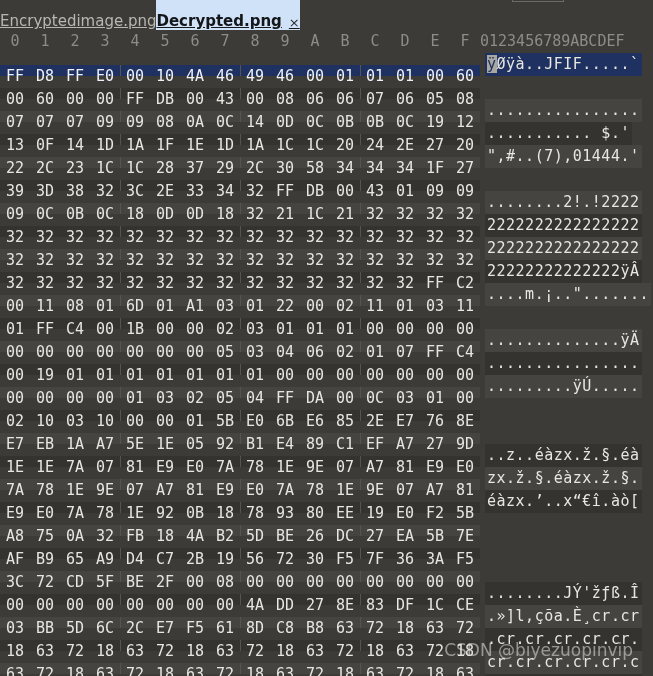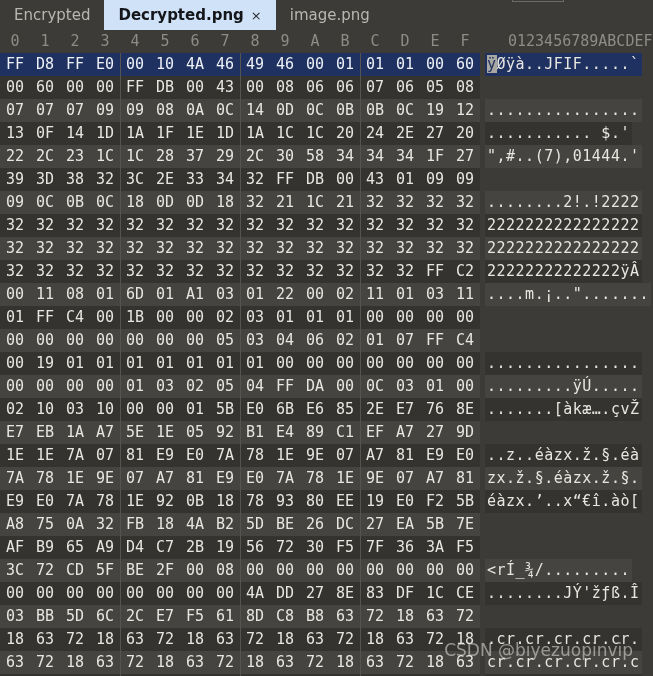--- a/index.html
+++ b/index.html
@@ -19,27 +19,28 @@
   #tabbar {
     position: relative;
     height: 30px;
     background: #3c3b37;
     display: flex;
     align-items: stretch;
     box-sizing: border-box;
   }
   .tab {
     display: flex;
-    align-items: center;
-    padding: 0 14px;
+    align-items: flex-end;
+    padding: 0 0;
     font-size: 15px;
     color: #b9b7b1;
     white-space: nowrap;
     cursor: default;
     box-sizing: border-box;
+    text-decoration: underline;
   }
   .tab.inactive { background: transparent; }
   .tab.active {
     background: #cfe2f7;
     color: #14161a;
     font-weight: bold;
   }
   .tab .close-x {
     margin-left: 7px;
     font-size: 13px;
@@ -77,29 +78,30 @@
     color: #8e8c86;
     font-size: 15px;
     background: #3c3b37;
   }
   #hexhead .cell {
     width: 30px;
     text-align: center;
     flex: 0 0 30px;
   }
   #hexhead .asciihead {
-    margin-left: 28px;
+    margin-left: 0;
     color: #8e8c86;
     letter-spacing: 0px;
     font-size: 15px;
   }
 
   .bytes {
     display: flex;
     flex: 0 0 auto;
+    margin-top: 12px;
   }
   .byte {
     width: 30px;
     flex: 0 0 30px;
     text-align: center;
     font-size: 15px;
     color: #e8e6e0;
   }
   .byte.grp {
     box-shadow: inset 1px 0 0 #56544e;
@@ -136,26 +138,26 @@
     pointer-events: none;
   }
 </style>
 </head>
 <body>
 
 <div id="tabbar">
   <div class="tab inactive">
     <span>Encrypted</span>
   </div>
+  <div class="tab inactive">
+    <span>image.png</span>
+  </div>
   <div class="tab active">
     <span>Decrypted.png</span>
     <span class="close-x">×</span>
-  </div>
-  <div class="tab inactive">
-    <span>image.png</span>
   </div>
   <div id="tab-ghost"></div>
 </div>
 
 <div id="hexview">
   <div class="hexrow" id="hexhead">
       <div class="cell">0</div>
       <div class="cell">1</div>
       <div class="cell">2</div>
       <div class="cell">3</div>
@@ -435,20 +437,21 @@
           <div class="byte">05</div>
           <div class="byte grp">03</div>
           <div class="byte">04</div>
           <div class="byte">06</div>
           <div class="byte">02</div>
           <div class="byte grp">01</div>
           <div class="byte">07</div>
           <div class="byte">FF</div>
           <div class="byte">C4</div>
         </div>
+        <div class="asciicol">..............ÿÄ</div>
       </div>
       <div class="hexrow datarow even">
         <div class="bytes">
           <div class="byte">00</div>
           <div class="byte">19</div>
           <div class="byte">01</div>
           <div class="byte">01</div>
           <div class="byte grp">01</div>
           <div class="byte">01</div>
           <div class="byte">01</div>
@@ -497,21 +500,20 @@
           <div class="byte">5B</div>
           <div class="byte grp">E0</div>
           <div class="byte">6B</div>
           <div class="byte">E6</div>
           <div class="byte">85</div>
           <div class="byte grp">2E</div>
           <div class="byte">E7</div>
           <div class="byte">76</div>
           <div class="byte">8E</div>
         </div>
-        <div class="asciicol">.......[àkæ….çvŽ</div>
       </div>
       <div class="hexrow datarow odd">
         <div class="bytes">
           <div class="byte">E7</div>
           <div class="byte">EB</div>
           <div class="byte">1A</div>
           <div class="byte">A7</div>
           <div class="byte grp">5E</div>
           <div class="byte">1E</div>
           <div class="byte">05</div>
@@ -641,21 +643,20 @@
           <div class="byte">08</div>
           <div class="byte grp">00</div>
           <div class="byte">00</div>
           <div class="byte">00</div>
           <div class="byte">00</div>
           <div class="byte grp">00</div>
           <div class="byte">00</div>
           <div class="byte">00</div>
           <div class="byte">00</div>
         </div>
-        <div class="asciicol">&lt;rÍ_¾/.........</div>
       </div>
       <div class="hexrow datarow even">
         <div class="bytes">
           <div class="byte">00</div>
           <div class="byte">00</div>
           <div class="byte">00</div>
           <div class="byte">00</div>
           <div class="byte grp">00</div>
           <div class="byte">00</div>
           <div class="byte">00</div>
@@ -683,20 +684,21 @@
           <div class="byte">61</div>
           <div class="byte grp">8D</div>
           <div class="byte">C8</div>
           <div class="byte">B8</div>
           <div class="byte">63</div>
           <div class="byte grp">72</div>
           <div class="byte">18</div>
           <div class="byte">63</div>
           <div class="byte">72</div>
         </div>
+        <div class="asciicol">.»]l,çõa.È¸cr.cr</div>
       </div>
       <div class="hexrow datarow even">
         <div class="bytes">
           <div class="byte">18</div>
           <div class="byte">63</div>
           <div class="byte">72</div>
           <div class="byte">18</div>
           <div class="byte grp">63</div>
           <div class="byte">72</div>
           <div class="byte">18</div>

